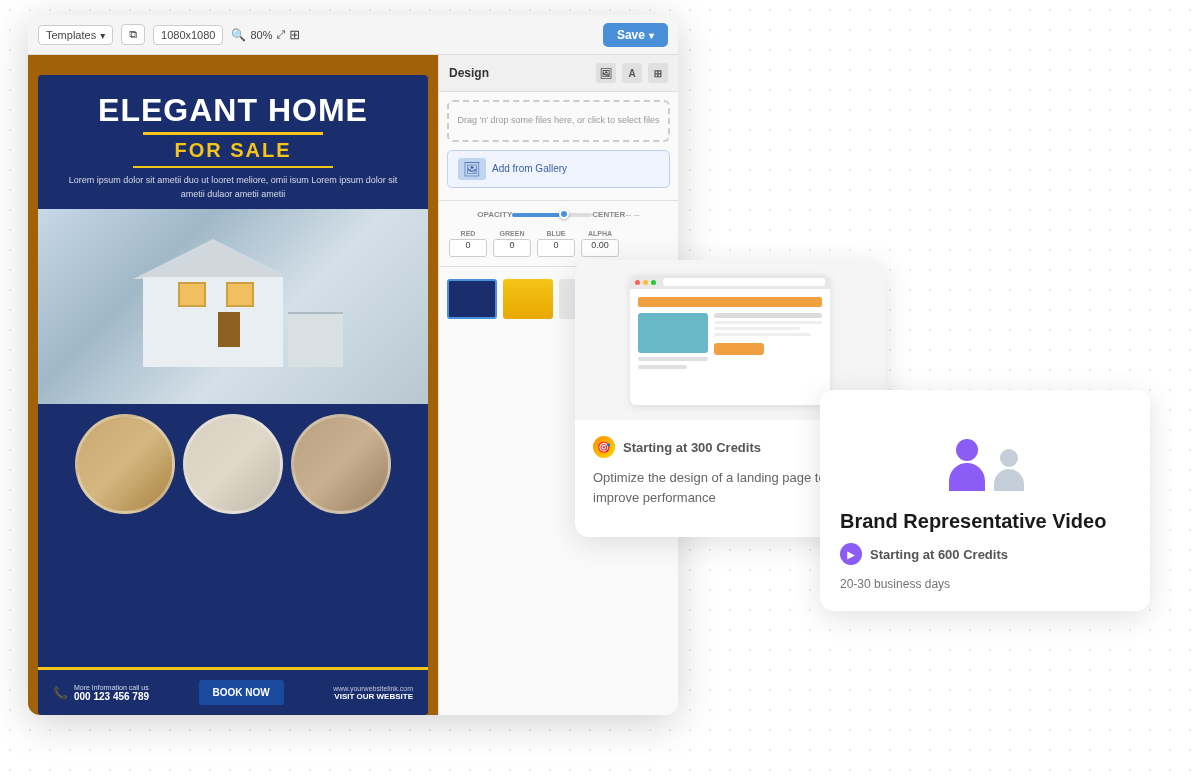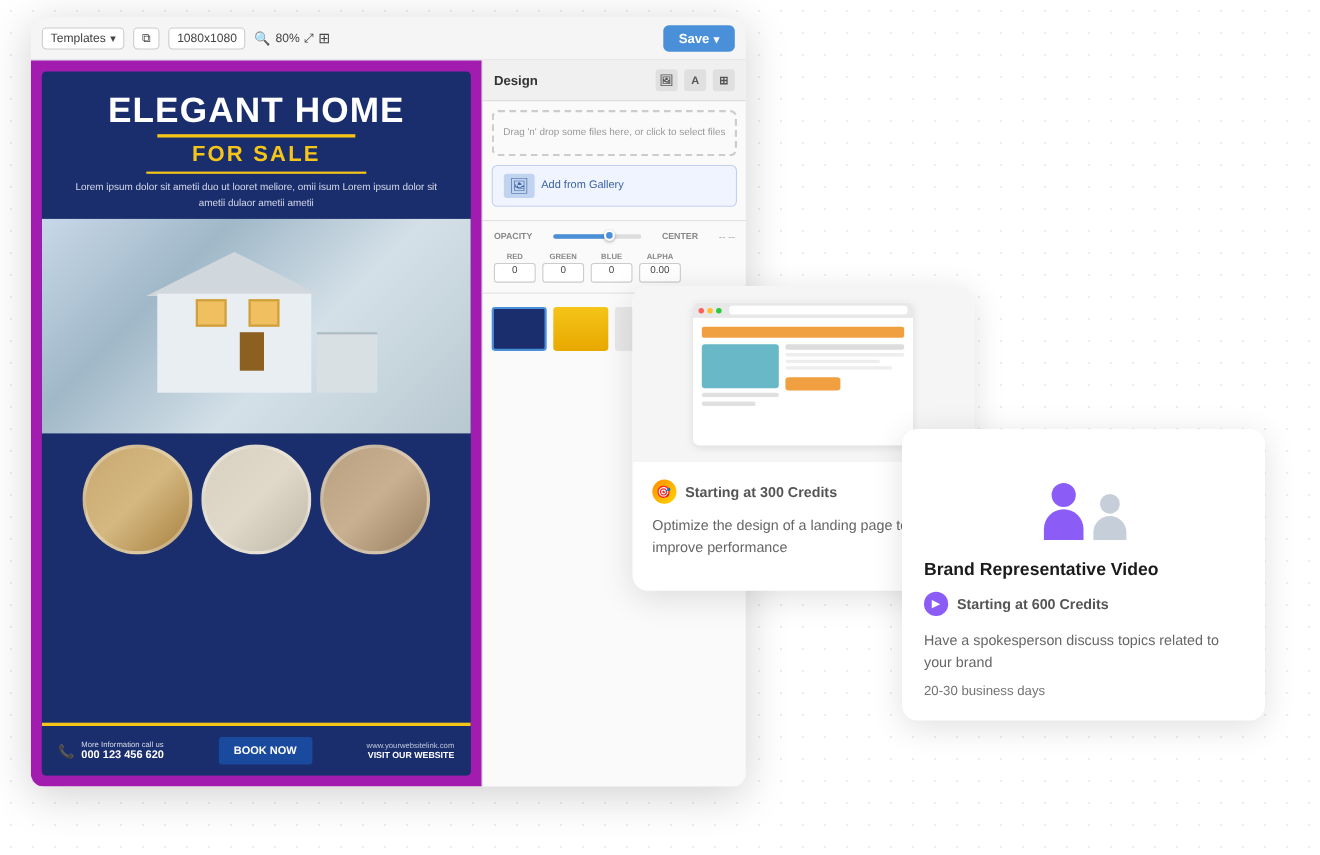--- a/index.html
+++ b/index.html
@@ -95,23 +95,23 @@
 
     
     .editor-body {
       display: flex;
       height: calc(100% - 40px);
     }
 
     .canvas-area {
       flex: 1;
       overflow: hidden;
-      background: #a21caf;
-      display: flex;
-      align-items: flex-start;
+      background: #a16207;
+      display: flex;
+      align-items: flex-end;
       justify-content: center;
       padding-top: 10px;
     }
 
     
     .flyer {
       width: 390px;
       height: 640px;
       background: #1a2e6e;
       border-radius: 4px;
@@ -375,21 +375,21 @@
 
     .layers-divider {
       height: 1px;
       background: #e0e0e0;
       margin: 4px 0;
     }
 
     .layers-property-row {
       display: flex;
       align-items: center;
-      justify-content: space-between;
+      justify-content: center;
       padding: 5px 10px;
       font-size: 9px;
       color: #666;
     }
 
     .layers-property-label { font-weight: 600; text-transform: uppercase; font-size: 8px; color: #888; }
 
     .slider-track {
       width: 80px;
       height: 4px;
@@ -660,21 +660,21 @@
 
     .person-body-2 {
       width: 30px;
       height: 22px;
       background: #a0aec0;
       border-radius: 15px 15px 0 0;
       margin: 0 auto;
     }
 
     .brand-title {
-      font-size: 16px;
+      font-size: 20px;
       font-weight: 700;
       color: #1a1a1a;
       margin-bottom: 10px;
     }
 
     .brand-credits {
       display: flex;
       align-items: center;
       gap: 8px;
       margin-bottom: 12px;
@@ -781,21 +781,21 @@
           <div class="circle-img circle-kitchen"></div>
           <div class="circle-img circle-living"></div>
           <div class="circle-img circle-bedroom"></div>
         </div>
 
         <div class="flyer-footer">
           <div class="footer-phone">
             <span style="font-size:12px">📞</span>
             <div>
               <div style="font-size:7px;opacity:0.8">More Information call us</div>
-              <div style="font-weight:700;font-size:10px">000 123 456 620</div>
+              <div style="font-weight:700;font-size:10px">000 123 456 789</div>
             </div>
           </div>
           <button class="footer-book">BOOK NOW</button>
           <div class="footer-web">
             <div style="opacity:0.7;font-size:7px">www.yourwebsitelink.com</div>
             <div style="font-weight:700;font-size:8px">VISIT OUR WEBSITE</div>
           </div>
         </div>
       </div>
     </div>
@@ -908,15 +908,14 @@
     <div class="person-icon-secondary">
       <div class="person-head-2"></div>
       <div class="person-body-2"></div>
     </div>
   </div>
   <div class="brand-title">Brand Representative Video</div>
   <div class="brand-credits">
     <div class="brand-credits-icon">▶</div>
     <span class="brand-credits-text">Starting at 600 Credits</span>
   </div>
-  <div class="brand-desc">Have a spokesperson discuss topics related to your brand</div>
   <div class="brand-days">20-30 business days</div>
 </div>
 
 </body></html>

